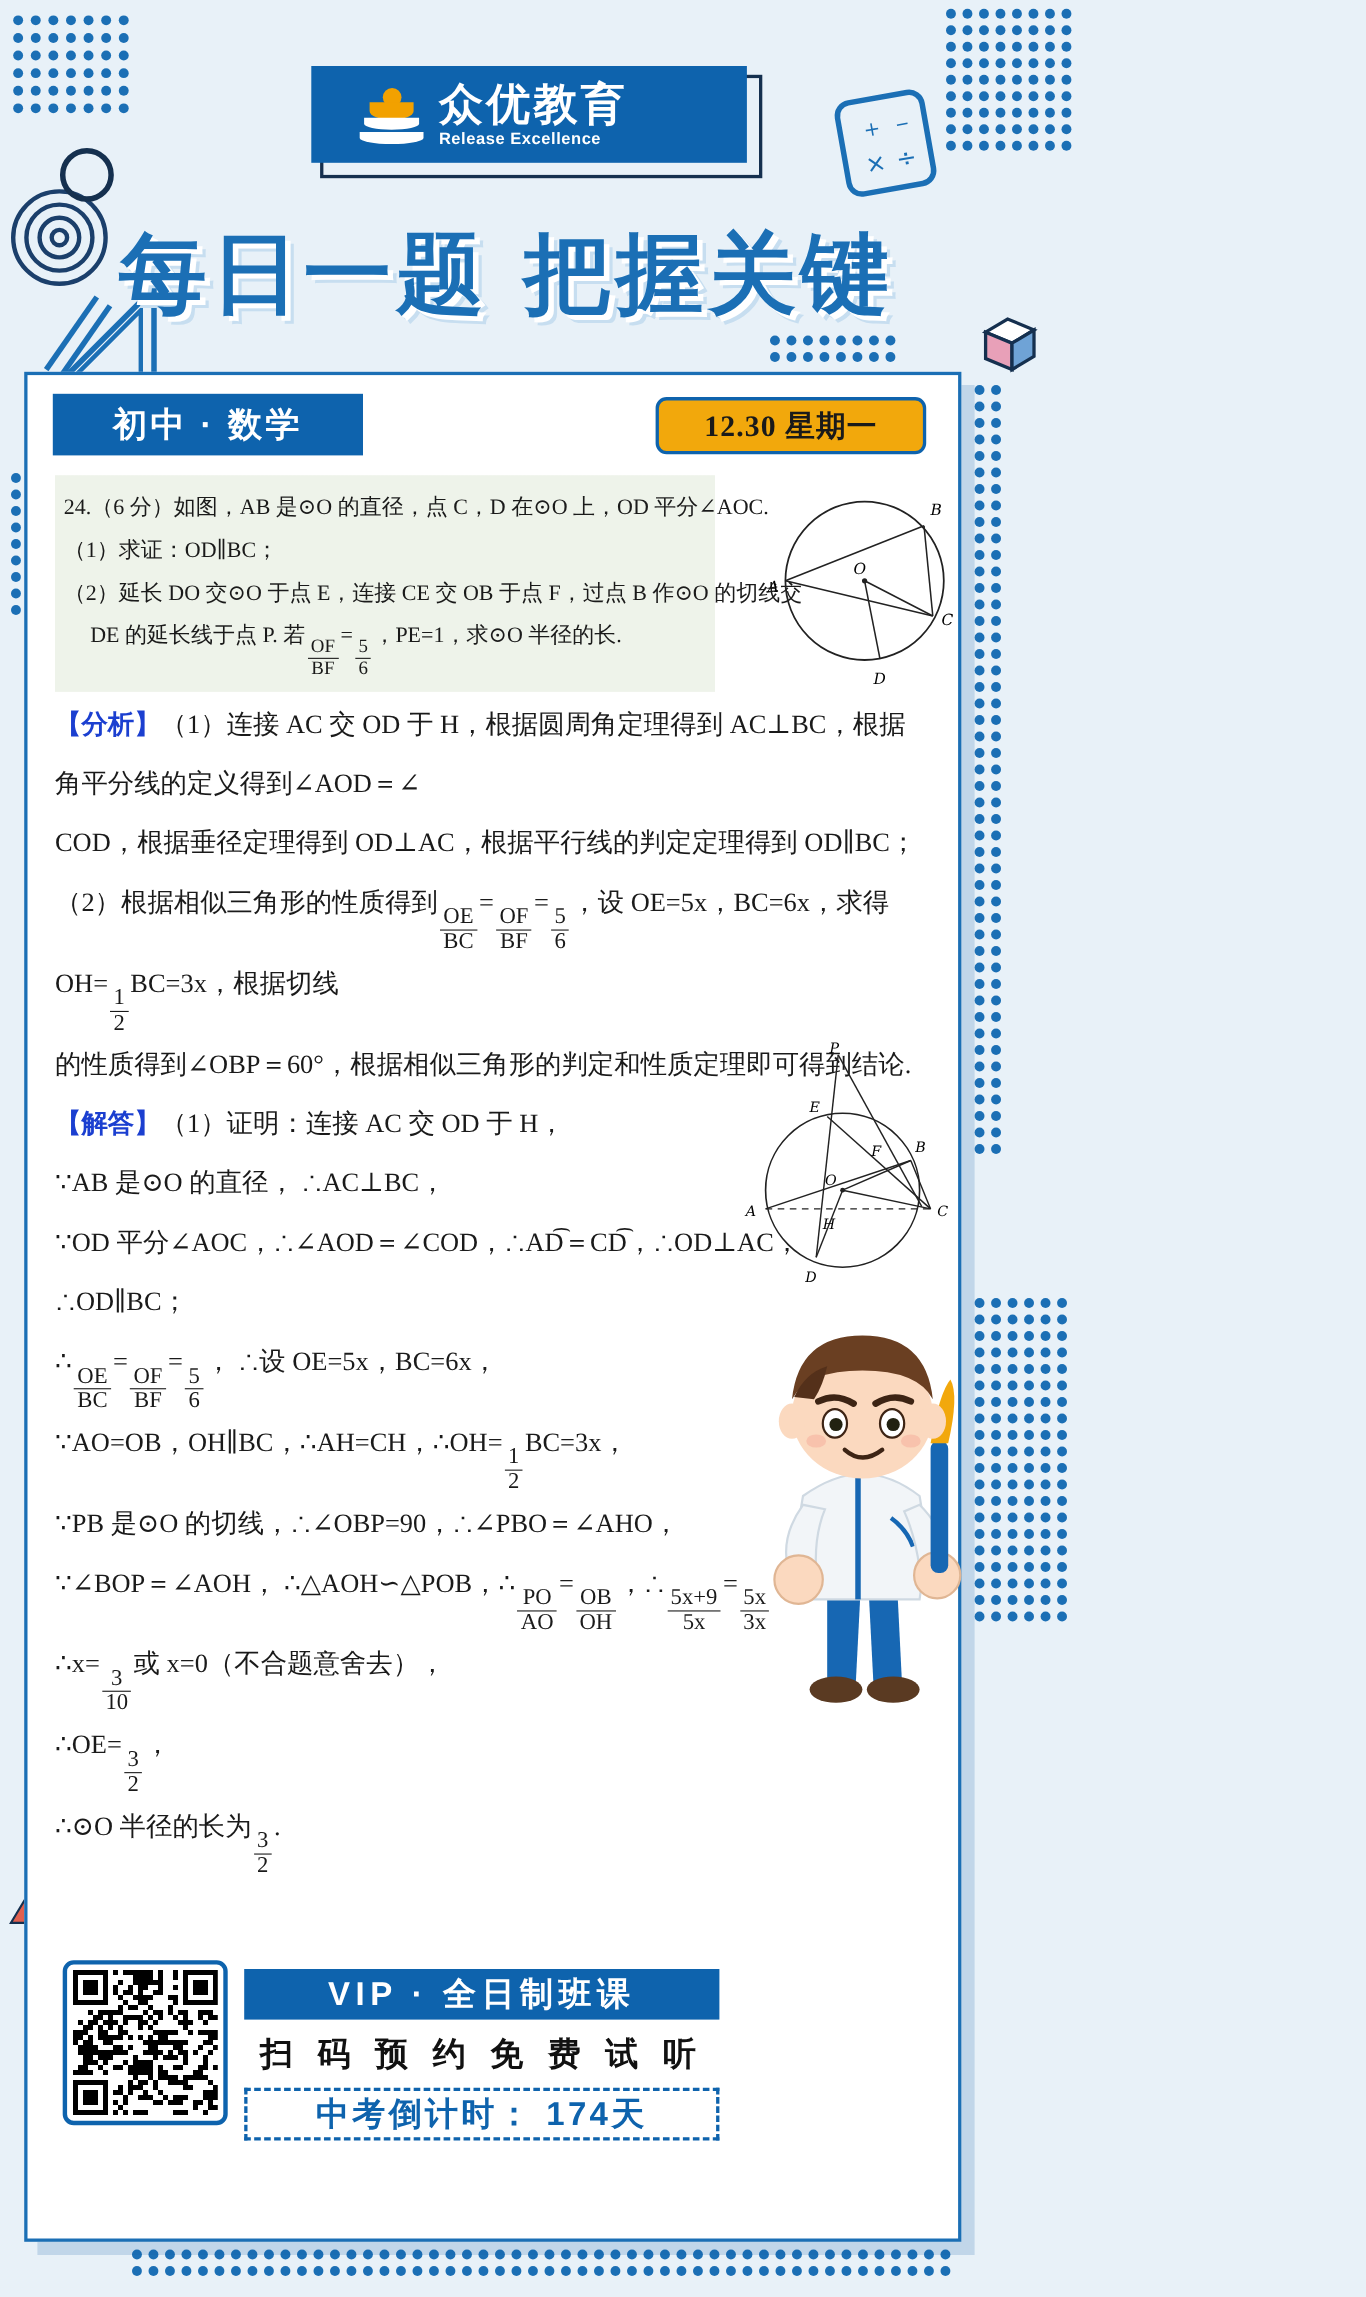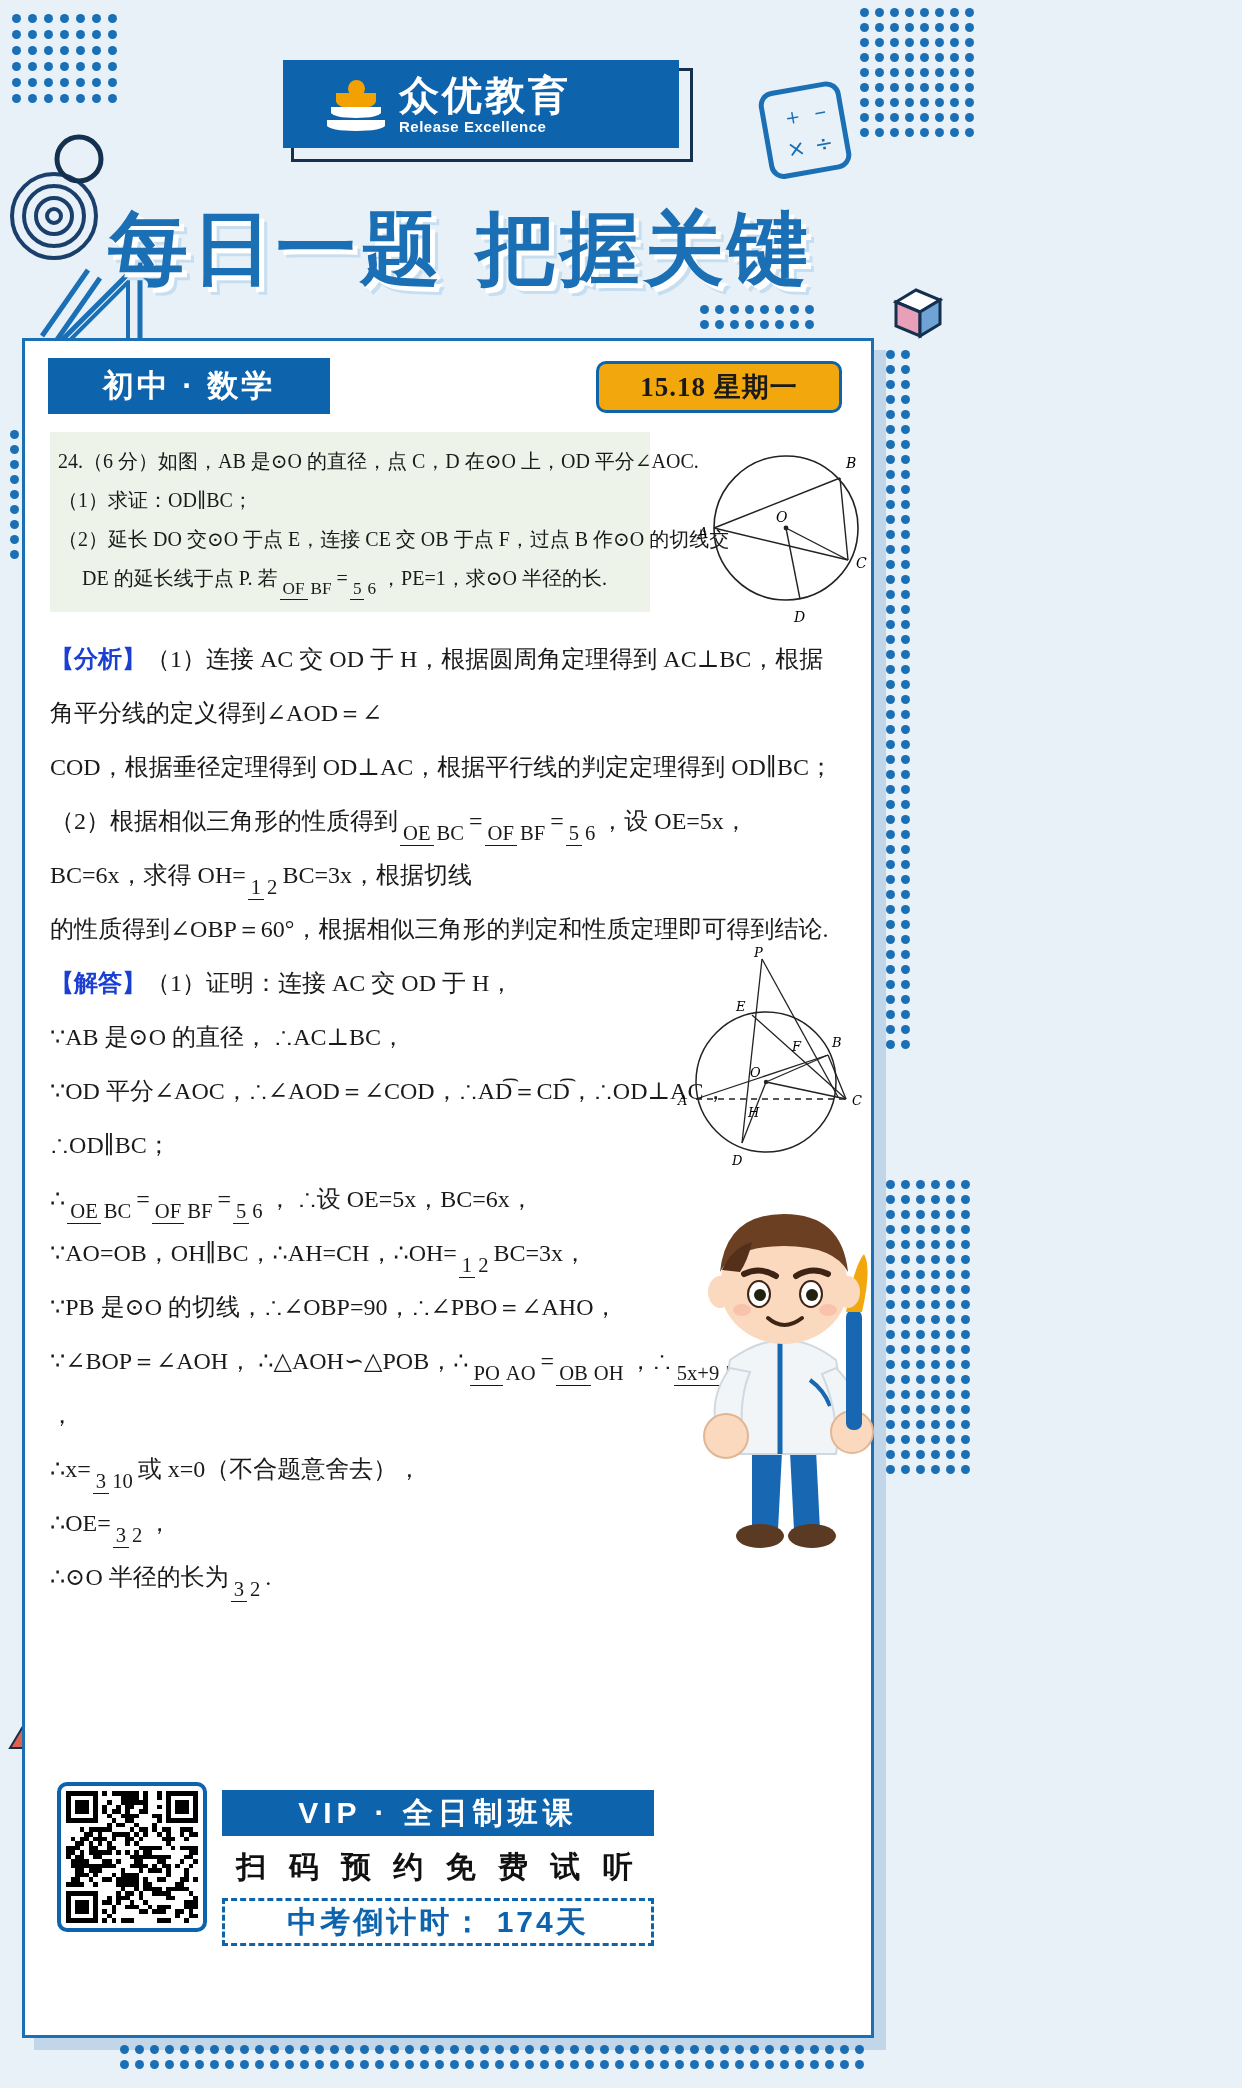--- a/index.html
+++ b/index.html
@@ -91,21 +91,21 @@
     font-family: "Liberation Serif", "DejaVu Serif", serif;
     color: #1a1a1a;
   }
   .qblock {
     position: absolute; left: 10px; top: 0; width: 600px;
     background: linear-gradient(#eef3ea, #eef3ea);
     padding: 10px 4px 12px 8px;
   }
   .line { font-size: 20px; line-height: 1.95; white-space: nowrap; }
   .line.wrap { white-space: normal; }
-  .frac { display: inline-flex; flex-direction: row; vertical-align: -0.55em;
+  .frac { display: inline-flex; flex-direction: column; vertical-align: -0.55em;
           text-align: center; line-height: 1.05; font-size: .86em; margin: 0 2px; }
   .frac .num { border-bottom: 1.4px solid #1a1a1a; padding: 0 3px; }
   .frac .den { padding: 0 3px; }
   .tag-blue { color: #1b3fd0; font-weight: 700; }
 
   .solution { position: absolute; left: 10px; top: 200px; width: 790px; }
   .solution .line { font-size: 24px; line-height: 2.25; }
 
   
   .fig1 { position: absolute; left: 650px; top: 10px; width: 200px; height: 185px; }
@@ -675,21 +675,21 @@
     <div class="logo-text-cn">众优教育</div>
     <div class="logo-text-en">Release Excellence</div>
   </div>
 </div>
 
 <div class="headline">每日一题 把握关键</div>
 
 <div class="frame-outer"></div>
 
 <div class="subject-badge">初中 · 数学</div>
-<div class="date-badge">15.18  星期一</div>
+<div class="date-badge">12.30  星期一</div>
 
 <div class="paper">
 
   <div class="qblock">
     <div class="line">24.（6 分）如图，AB 是⊙O 的直径，点 C，D 在⊙O 上，OD 平分∠AOC.</div>
     <div class="line">（1）求证：OD∥BC；</div>
     <div class="line">（2）延长 DO 交⊙O 于点 E，连接 CE 交 OB 于点 F，过点 B 作⊙O 的切线交</div>
     <div class="line" style="padding-left:24px;">
       <span>DE 的延长线于点 P. 若</span><span class="frac">
           <span class="num">OF</span>

